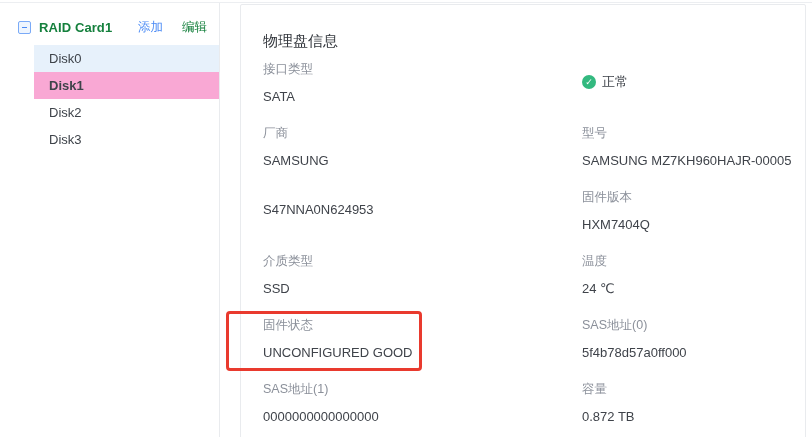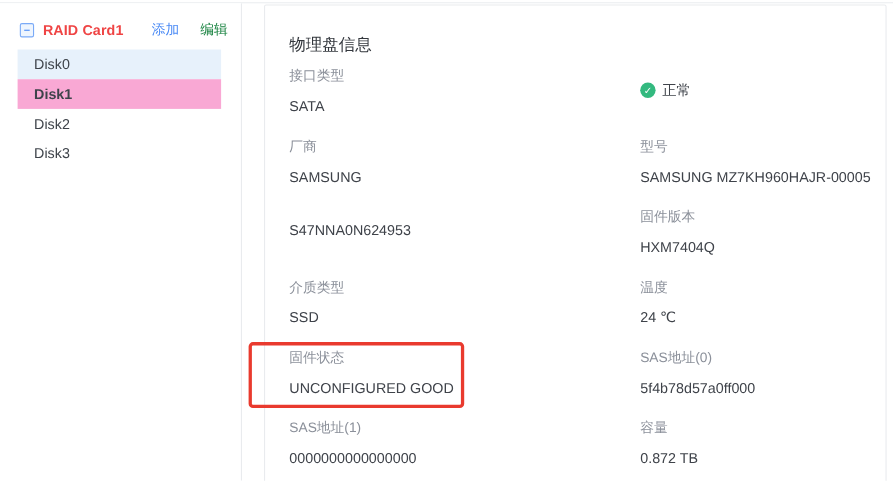--- a/index.html
+++ b/index.html
@@ -10,26 +10,26 @@
 
   
   .sidebar { position:absolute; left:0; top:3px; width:220px; height:434px;
     background:#fff; border-right:1px solid #e9ebee; }
   .tree-header { display:flex; align-items:center; height:26px; margin-top:11px;
     padding:0 12px 0 18px; }
   .minus-box { width:13px; height:13px; border:1px solid #7aaaf7; background:#eef5fe;
     border-radius:2px; position:relative; flex:0 0 auto; cursor:pointer; }
   .minus-box::after { content:""; position:absolute; left:3px; right:3px; top:5px;
     height:1px; background:#4a8af5; }
-  .tree-label { margin-left:8px; font-size:13px; color:#ef4444; font-weight:700; letter-spacing:0.1px; }
+  .tree-label { margin-left:8px; font-size:13px; color:#15803d; font-weight:700; letter-spacing:0.1px; }
   .tree-actions { margin-left:auto; display:flex; gap:19px; font-size:12.5px; }
   .link-add { color:#4a8af5; cursor:pointer; }
   .link-edit { color:#15803d; cursor:pointer; }
   .disk-list { margin-top:5px; }
-  .disk-item { height:27px; line-height:27px; margin-left:16px; width:185px;
+  .disk-item { height:27px; line-height:27px; margin-left:34px; width:185px;
     padding-left:15px; font-size:13px; color:#3e434a; cursor:pointer; }
   .disk-item.selected { background:#e7f1fb; }
   .disk-item.faint { background:#f9a8d4;font-weight:bold; }
 
   
   .card { position:absolute; left:240px; top:4px; width:566px; height:500px;
     background:#fff; border:1px solid #e9ebee; border-radius:2px;
     padding:26px 0 0 22px; }
   .card-title { font-size:15px; line-height:20px; color:#33373d; font-weight:500;
     margin-bottom:11px; }

